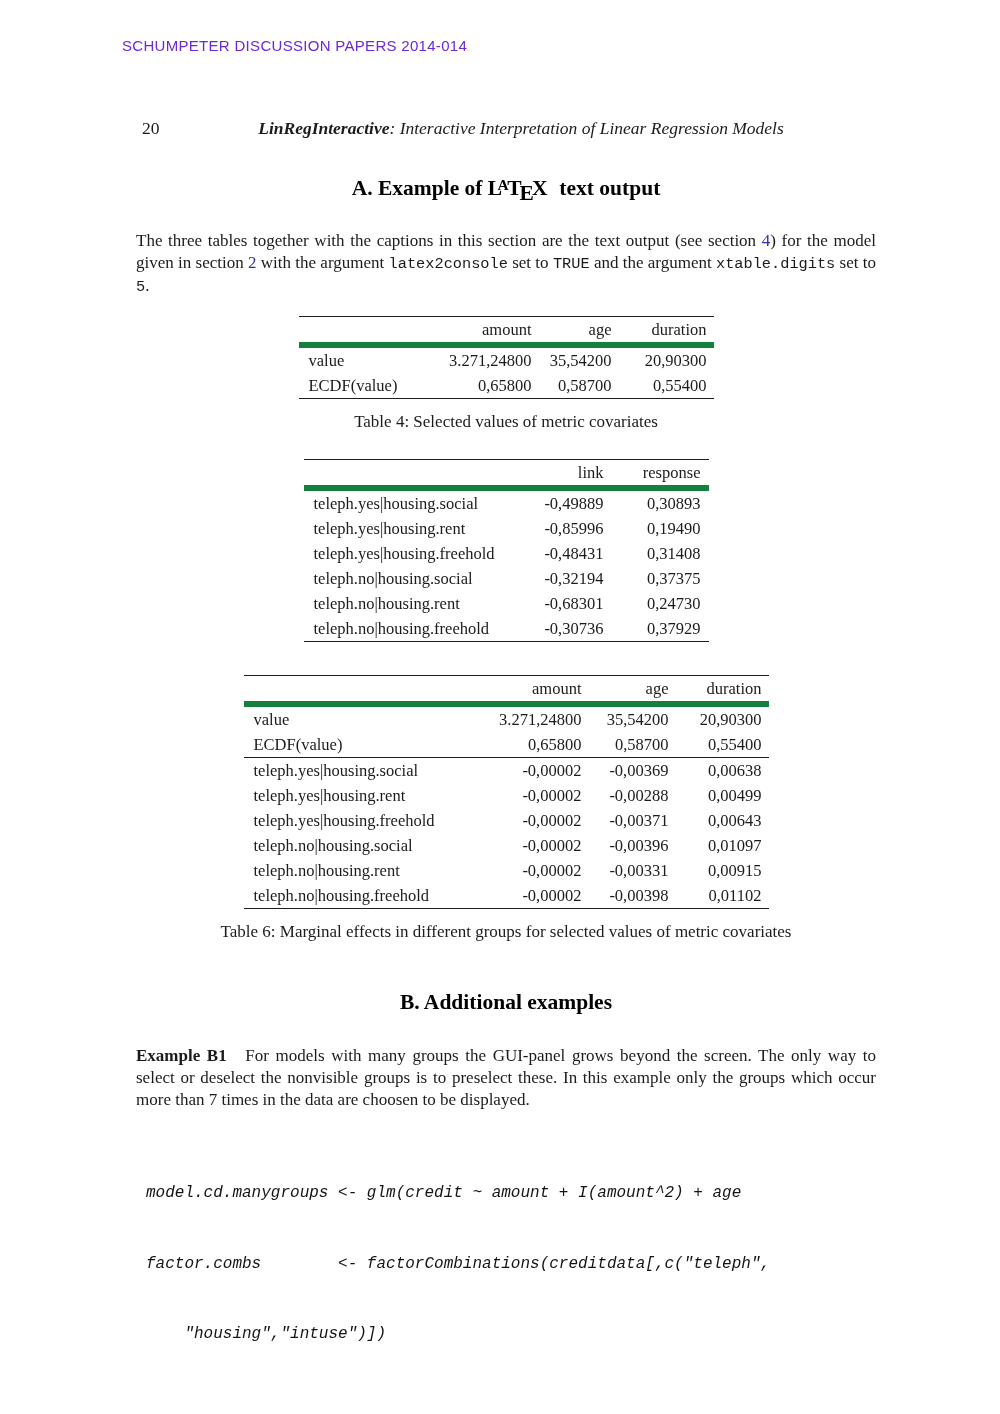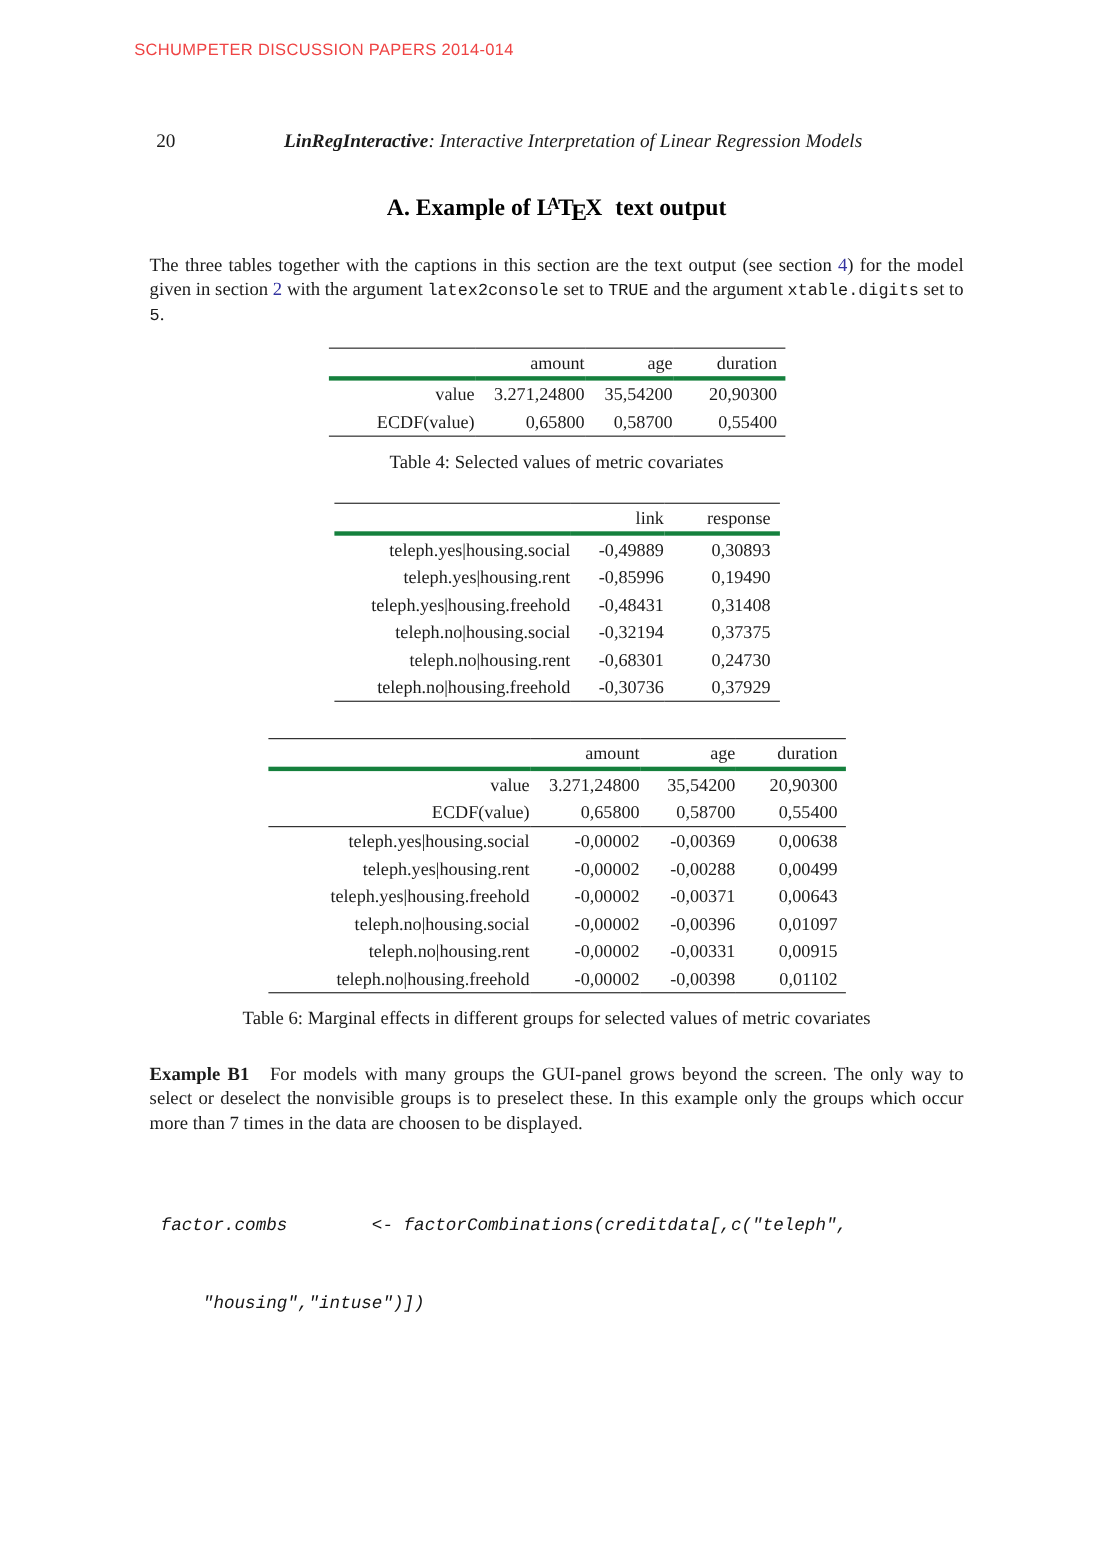--- a/index.html
+++ b/index.html
@@ -3,21 +3,21 @@
 <meta charset="utf-8">
 <style>
   html,body { margin:0; padding:0; background:#ffffff; }
   .page {
     position:relative; width:1000px; height:1414px; background:#ffffff;
     font-family:"Liberation Serif", serif; color:#1b1b1b; overflow:hidden;
   }
   .top-header {
     position:absolute; left:122px; top:37px;
     font-family:"Liberation Sans", sans-serif; font-size:15px; letter-spacing:0.3px;
-    color:#ef4444;
+    color:#6d28d9;
   }
   .content { position:absolute; left:136px; top:118px; width:740px; }
 
   .running-head { position:relative; font-size:17.5px; height:24px; }
   .page-num { position:absolute; left:6px; top:0; }
   .running-title { text-align:center; font-style:italic; padding-left:30px; }
   .running-title .emph { font-weight:bold; }
 
   .sec-heading {
     text-align:center; font-weight:bold; font-size:21.5px;
@@ -28,22 +28,22 @@
   .heading-post { margin-left:0.55em;text-align:center; }
 
   .para { margin-top:24px; font-size:17px; line-height:22px; text-align:justify; }
   .mono { font-family:"Liberation Mono", monospace; font-size:15.3px; }
   .sec-link { text-decoration:none; }
 
   table { border-collapse:collapse; table-layout:fixed; margin:0 auto; font-size:16.5px; line-height:23px; }
   table { border-top:1.6px solid #1c1c1c; border-bottom:1.6px solid #1c1c1c; }
   th, td { padding:1px 0; font-weight:normal; overflow:hidden; white-space:nowrap; }
   th.num, td.num { text-align:right; }
-  td.lbl, th.lbl { text-align:right; padding-left:10px; }
-  thead th { border-bottom:4px solid #15803d; }
+  td.lbl, th.lbl { text-align:left; padding-left:10px; }
+  thead th { border-bottom:6px solid #15803d; }
   tr.midrule td { border-top:1px solid #1c1c1c; }
   .t4 { width:415px; margin-top:18px; }
   .t5 { width:405px; margin-top:27px; }
   .t6 { width:525px; margin-top:33px; }
   .t4 .last, .t6 .last { padding-right:7px; }
   .t5 .last { padding-right:8px; }
   .caption { text-align:center; margin-top:13px; font-size:17px; }
 
   .sec-heading.b { margin-top:48px; }
   .example { margin-top:30px; font-size:17px; line-height:22px; text-align:justify; }
@@ -213,26 +213,28 @@
         <tr>
           <td class="lbl">teleph.no|housing.freehold</td>
           <td class="num">-0,00002</td>
           <td class="num">-0,00398</td>
           <td class="num last">0,01102</td>
         </tr>
       </tbody>
     </table>
     <div class="caption">Table 6: Marginal effects in different groups for selected values of metric covariates</div>
 
+    <div class="sec-heading b">B. Additional examples</div>
 
     <div class="example">
       <span class="ex-label">Example B1</span><span>For models with many groups the GUI-panel grows beyond the screen. The only way to select or deselect the nonvisible groups is to preselect these. In this example only the groups which occur more than 7 times in the data are choosen to be displayed.</span>
     </div>
 
     <div class="code-block">
+      <div>model.cd.manygroups &lt;- glm(credit ~ amount + I(amount^2) + age</div>
       <div>factor.combs        &lt;- factorCombinations(creditdata[,c("teleph",</div>
       <div>    "housing","intuse")])</div>
       
       
     </div>
 
   </div>
 </div>
 
 </body></html>

